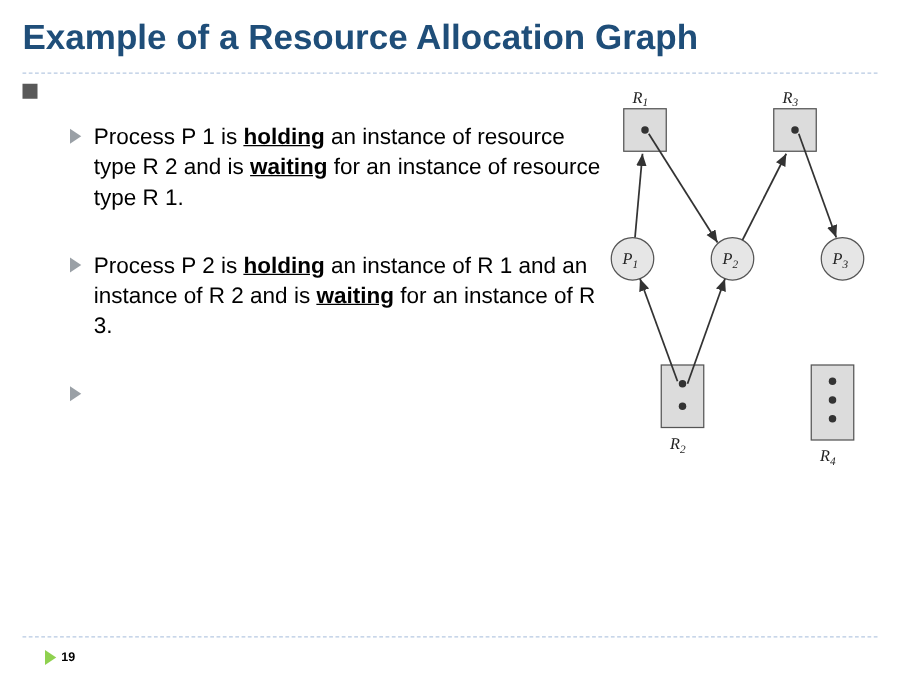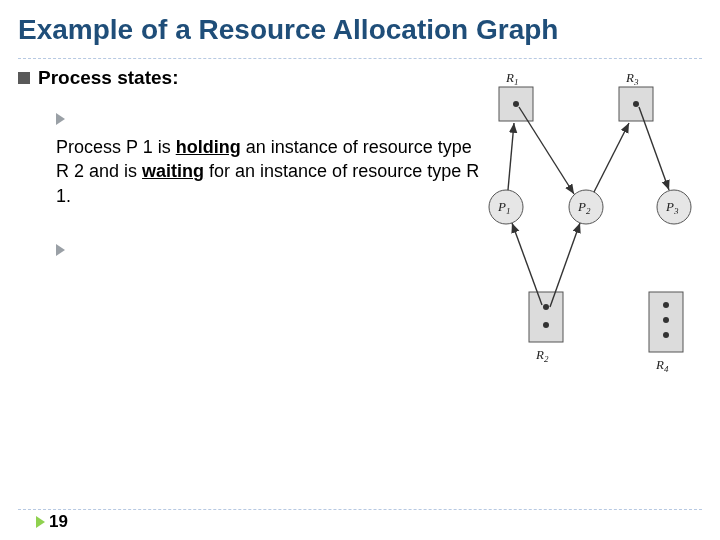--- a/index.html
+++ b/index.html
@@ -41,21 +41,20 @@
     width: 12px; height: 12px;
     background: #595959;
     display: inline-block;
   }
   .item {
     display: flex;
     gap: 10px;
     font-size: 18px;
     line-height: 1.35;
     margin: 0 0 30px 42px;
-    flex-direction: column;
   }
   .tri {
     width: 0; height: 0;
     border-top: 6px solid transparent;
     border-bottom: 6px solid transparent;
     border-left: 9px solid #9aa0a6;
     margin-top: 6px;
     flex-shrink: 0;
   }
   .bold { font-weight: bold; }
@@ -71,50 +70,55 @@
   .edge { stroke: #333; stroke-width: 1.4; fill: none; }
   .lbl { font: italic 13px Georgia, serif; fill: #222; }
   .footer-hr {
     position: absolute;
     bottom: 30px; left: 18px; right: 18px;
     border-top: 1px dashed #b7c9e2;
   }
   .pagenum {
     position: absolute;
     bottom: 8px; left: 36px;
-    font-size: 17px; font-weight: bold;
+    font-size: 10px; font-weight: bold;
     display: flex; align-items: center; gap: 4px;
   }
   .pagetri {
     width: 0; height: 0;
     border-top: 6px solid transparent;
     border-bottom: 6px solid transparent;
     border-left: 9px solid #8fd14f;
   }
 </style>
 </head>
 <body>
 
 <div class="title">Example of a Resource Allocation Graph</div>
 <div class="hr1"></div>
 
 <div class="content">
   <div class="left">
     <div class="section-label">
       <span class="sq-bullet"></span>
-      <span>Process states:</span>
     </div>
 
     <div class="item">
       <span class="tri"></span>
       <span>
         <span> Process P 1 is </span><span class="bold ul">holding</span><span> an instance of resource type R 2 and is </span><span class="bold ul">waiting</span><span> for an instance of resource type R 1.</span>
       </span>
     </div>
 
+    <div class="item">
+      <span class="tri"></span>
+      <span>
+        <span> Process P 2 is </span><span class="bold ul">holding</span><span> an instance of R 1 and an instance of R 2 and is </span><span class="bold ul">waiting</span><span> for an instance of R 3.</span>
+      </span>
+    </div>
 
     <div class="item">
       <span class="tri"></span>
     </div>
   </div>
 
   <div class="right">
     <svg viewBox="0 0 220 340">
       <defs>
         <marker id="ah" markerWidth="8" markerHeight="8" refX="7" refY="3" orient="auto">

